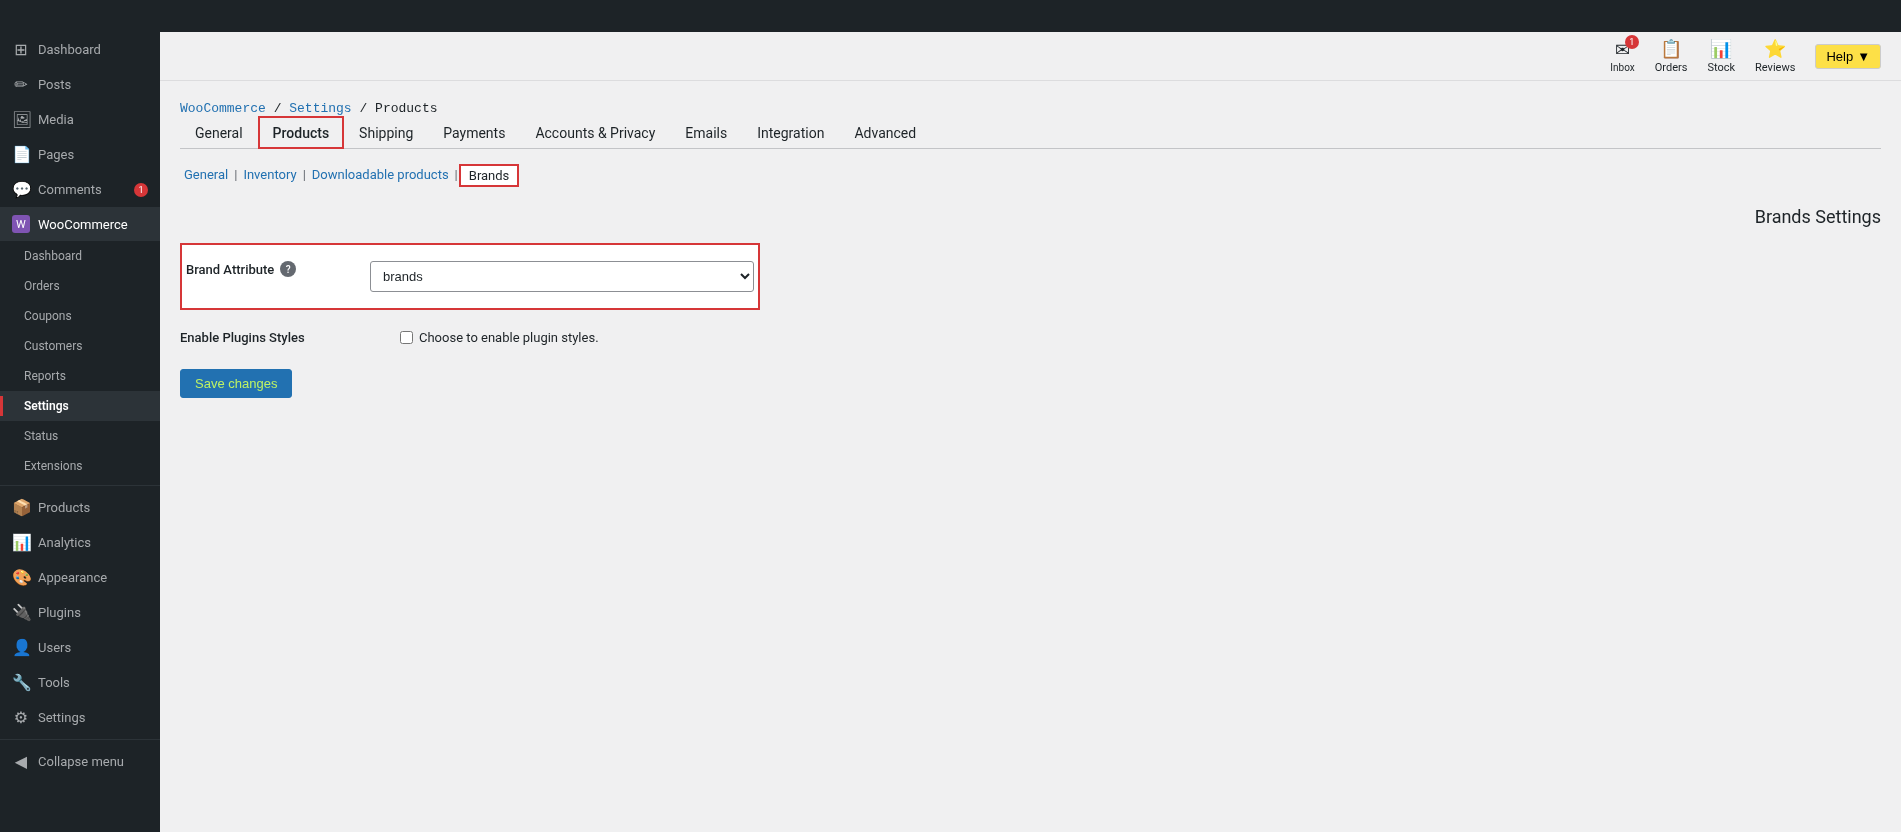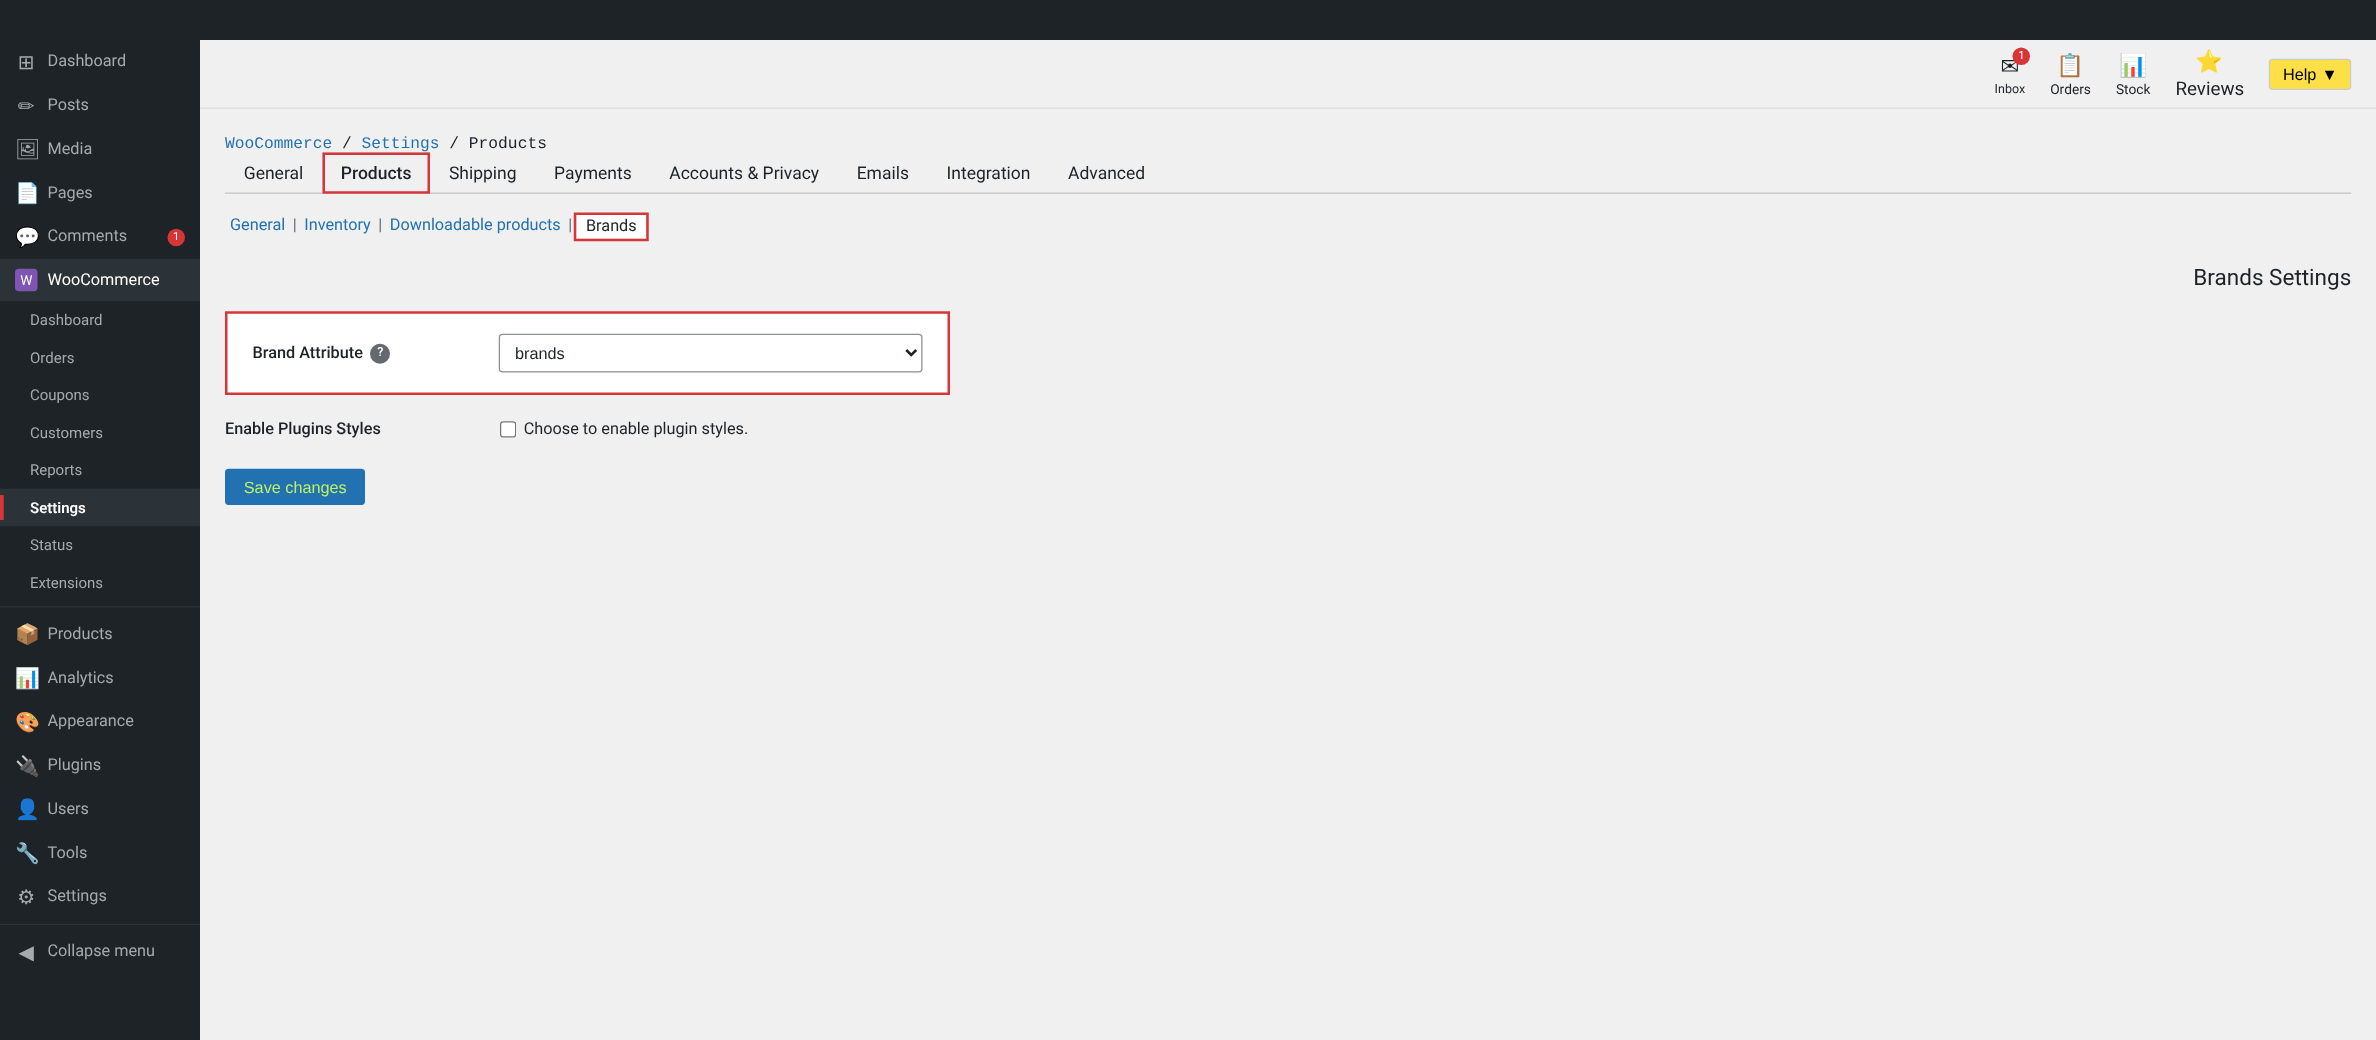--- a/index.html
+++ b/index.html
@@ -238,23 +238,23 @@
     .settings-box {
       border: 2px solid #d63638;
       background: #fff;
       padding: 0;
       max-width: 580px;
       margin-bottom: 20px;
     }
 
     .settings-row {
       display: flex;
-      align-items: center;
-      padding: 16px 20px;
-      gap: 17px;
+      align-items: flex-start;
+      padding: 16px 4px;
+      gap: 4px;
     }
 
     .settings-label {
       font-weight: 500;
       font-size: 13px;
       width: 180px;
       flex-shrink: 0;
       display: flex;
       align-items: center;
       gap: 6px;
@@ -433,21 +433,21 @@
       <div class="toolbar-action">
         <span class="icon">📋</span>
         <span style="font-size:11px;">Orders</span>
       </div>
       <div class="toolbar-action">
         <span class="icon">📊</span>
         <span style="font-size:11px;">Stock</span>
       </div>
       <div class="toolbar-action">
         <span class="icon">⭐</span>
-        <span style="font-size:15px;">Reviews</span>
+        <span style="font-size:11px;">Reviews</span>
       </div>
       <button class="toolbar-help">
         <span>Help</span>
         <span>▼</span>
       </button>
     </div>
 
     <div class="content-area">
 
       <div class="breadcrumb">

